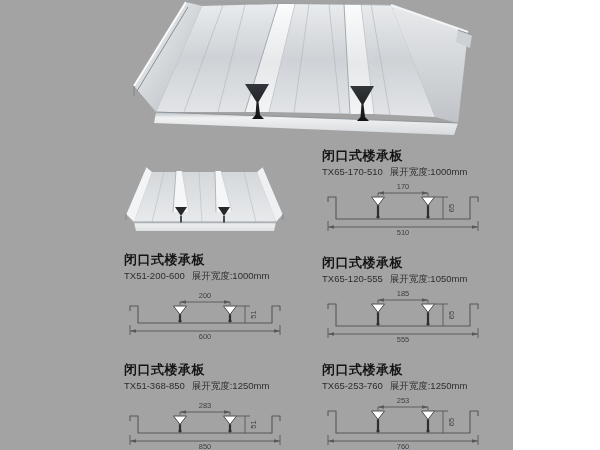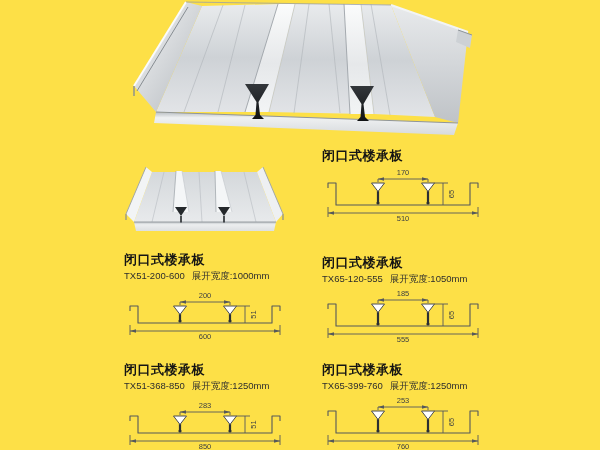--- a/index.html
+++ b/index.html
@@ -1,20 +1,20 @@
 <!DOCTYPE html>
 <html><head>
 <meta charset="utf-8">
 <style>
   html,body{margin:0;padding:0;}
   body{
     width:600px;height:450px;overflow:hidden;background:#ffffff;
     font-family:"Liberation Sans","DejaVu Sans",sans-serif;
   }
-  .canvas{position:relative;width:600px;height:450px;background:#fde047;}
+  .canvas{position:relative;width:513px;height:450px;background:#a3a3a3;}
   .render-large{position:absolute;left:128px;top:0px;}
   .render-small{position:absolute;left:124px;top:150px;}
   .block{position:absolute;width:192px;}
   .b1{left:318px;top:148px;}
   .b2{left:120px;top:252px;}
   .b3{left:318px;top:255px;}
   .b4{left:120px;top:362px;}
   .b5{left:318px;top:362px;}
   .title{
     margin:0 0 0 4px;font-size:13px;line-height:15px;font-weight:bold;
@@ -142,20 +142,23 @@
     <g>
       <polygon points="51,57 63,57 57,66" fill="#24282b"></polygon>
       <line x1="57" y1="66" x2="57" y2="72.5" stroke="#24282b" stroke-width="1.6"></line>
       <polygon points="94,57 106,57 100,66" fill="#24282b"></polygon>
       <line x1="100" y1="66" x2="100" y2="72.5" stroke="#24282b" stroke-width="1.6"></line>
     </g>
   </svg>
 
   <section class="block b1">
     <h3 class="title">闭口式楼承板</h3>
+    <p class="spec">
+      <span>TX65-170-510</span><span class="unfold">展开宽度:1000mm</span>
+    </p>
     <svg class="diagram" width="172" height="58" viewBox="0 0 172 58">
       <g stroke="#55585b" stroke-width="0.9" fill="none">
         <line x1="60" y1="14" x2="110" y2="14"></line>
         <line x1="60" y1="14" x2="60" y2="17"></line>
         <line x1="110" y1="14" x2="110" y2="17"></line>
         <line x1="116" y1="18" x2="130" y2="18"></line>
         <line x1="125" y1="18" x2="125" y2="40"></line>
         <line x1="10" y1="42" x2="10" y2="52"></line>
         <line x1="160" y1="42" x2="160" y2="52"></line>
         <line x1="10" y1="48" x2="160" y2="48"></line>
@@ -288,21 +291,21 @@
       </g>
       <text x="85" y="15" text-anchor="middle">283</text>
       <text x="85" y="56" text-anchor="middle">850</text>
       <text x="136" y="31.5" transform="rotate(-90 136 31.5)" text-anchor="middle">51</text>
     </svg>
   </section>
 
   <section class="block b5">
     <h3 class="title">闭口式楼承板</h3>
     <p class="spec">
-      <span>TX65-399-760</span><span class="unfold">展开宽度:1250mm</span>
+      <span>TX65-253-760</span><span class="unfold">展开宽度:1250mm</span>
     </p>
     <svg class="diagram" width="172" height="58" viewBox="0 0 172 58">
       <g stroke="#55585b" stroke-width="0.9" fill="none">
         <line x1="60" y1="14" x2="110" y2="14"></line>
         <line x1="60" y1="14" x2="60" y2="17"></line>
         <line x1="110" y1="14" x2="110" y2="17"></line>
         <line x1="116" y1="18" x2="130" y2="18"></line>
         <line x1="125" y1="18" x2="125" y2="40"></line>
         <line x1="10" y1="42" x2="10" y2="52"></line>
         <line x1="160" y1="42" x2="160" y2="52"></line>

